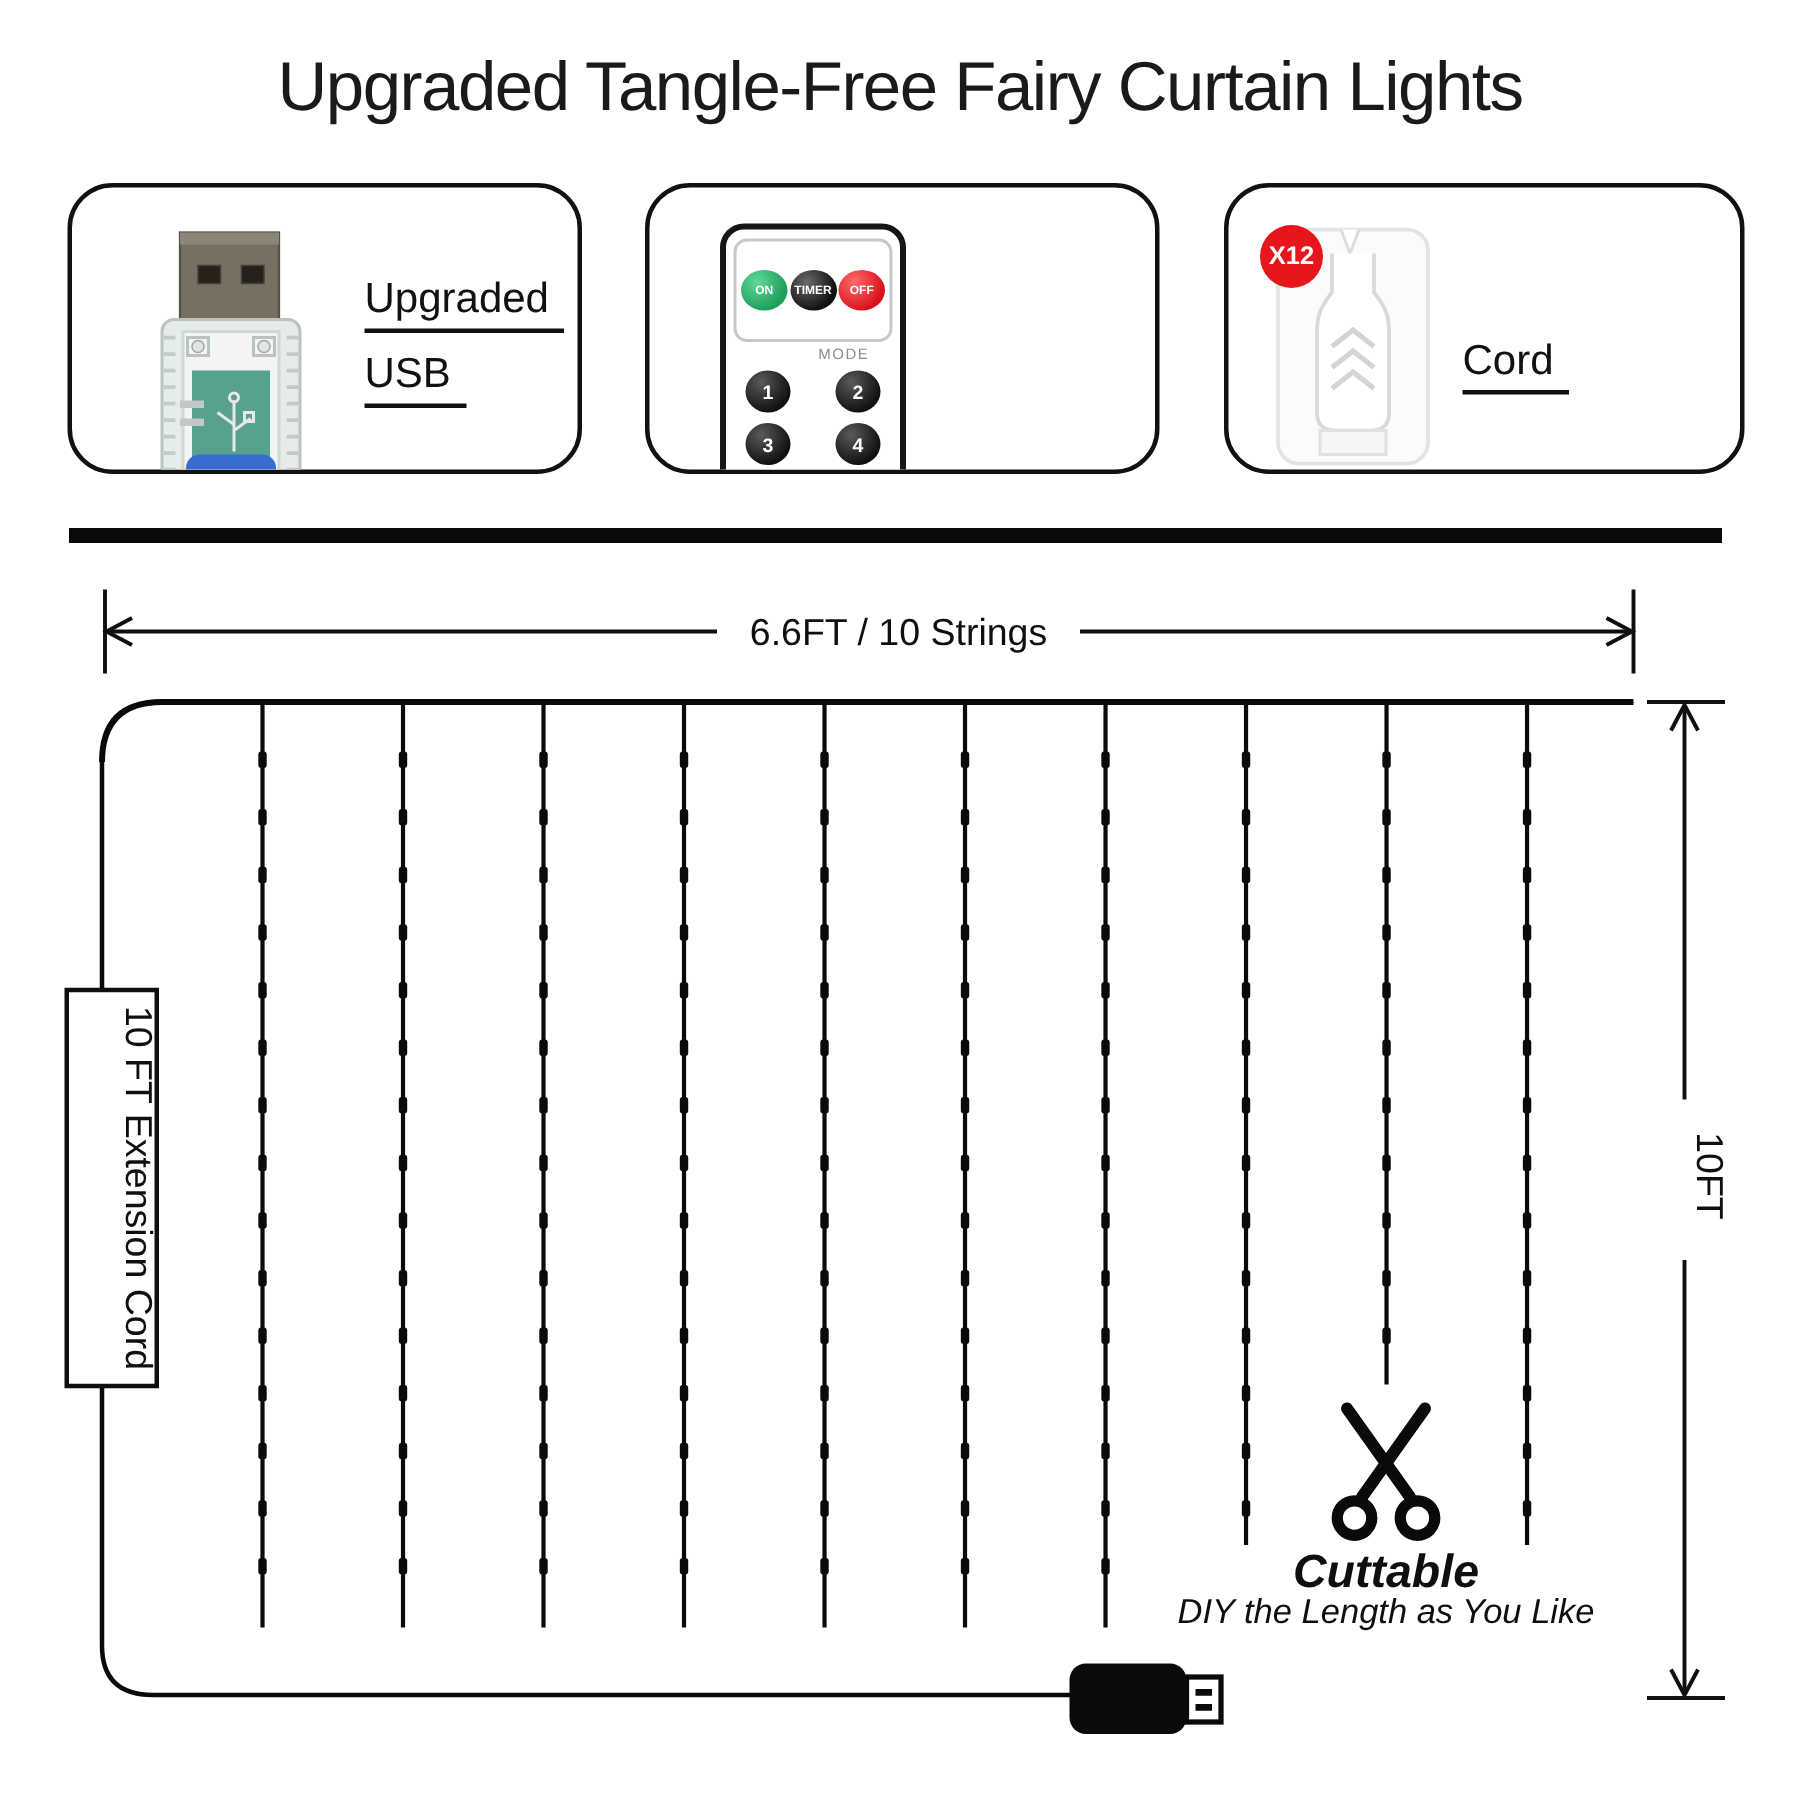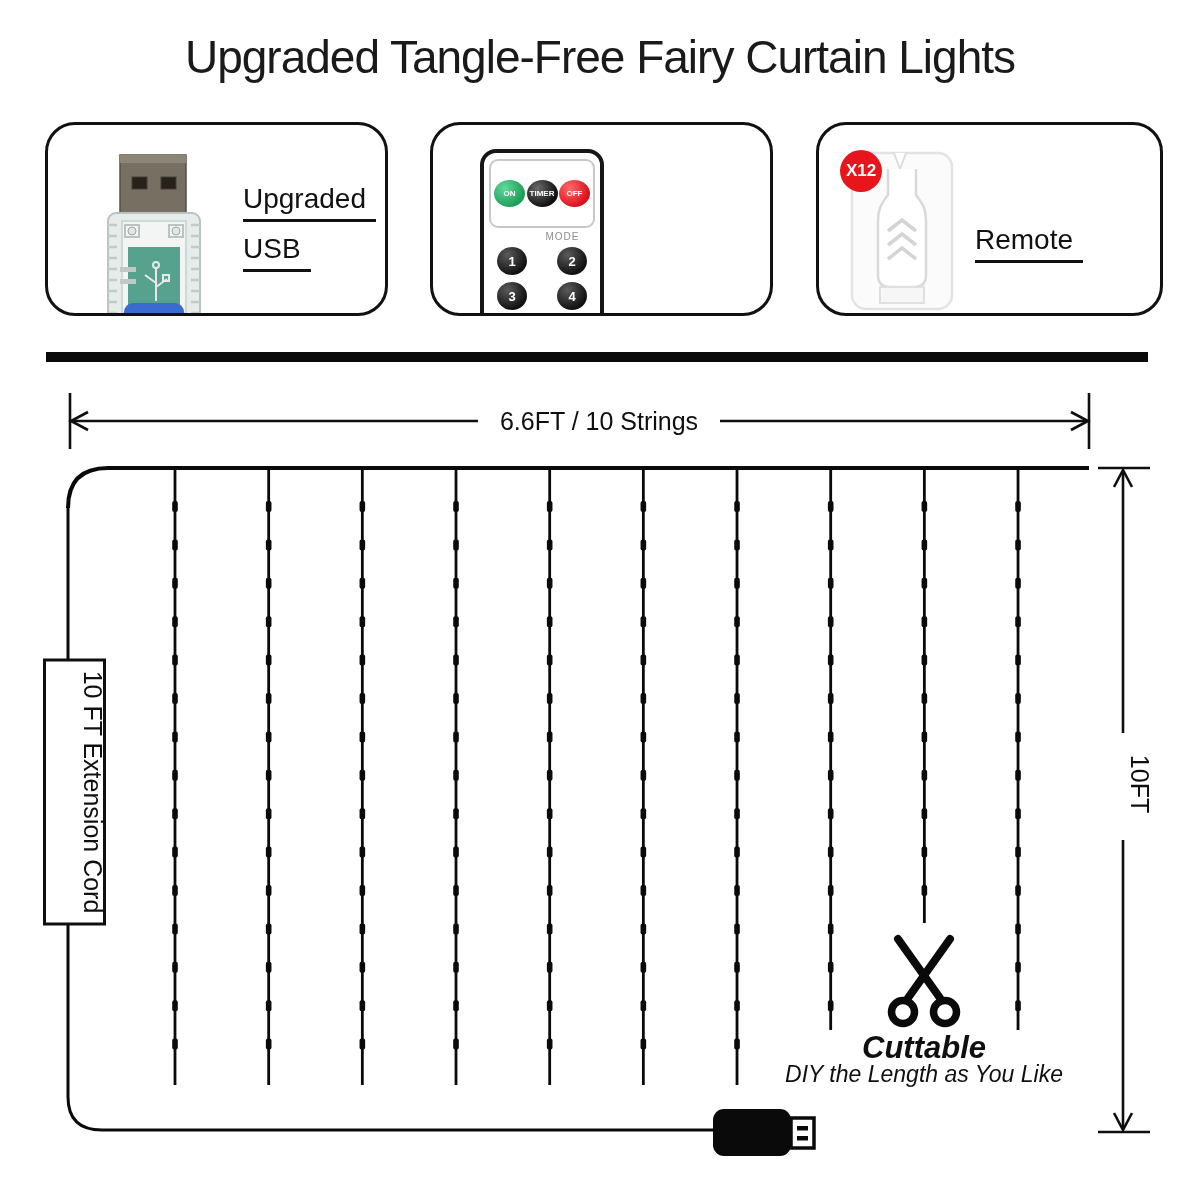--- a/index.html
+++ b/index.html
@@ -146,21 +146,21 @@
     <g stroke="#d4d4d4" stroke-width="3.5" fill="none">
       <path d="M38 84 L52 73 L66 84"></path>
       <path d="M38 98 L52 87 L66 98"></path>
       <path d="M38 112 L52 101 L66 112"></path>
     </g>
     <rect x="30" y="140" width="44" height="16" fill="#f6f6f6" stroke="#e0e0e0" stroke-width="2"></rect>
   </svg>
   <div class="count-badge">X12</div>
   <div class="feature-text">
     <br>
-    <span class="ln ln2">Remote</span>
+    <span class="ln ln2">Cord</span>
   </div>
 </div>
 
 <div class="divider"></div>
 
 <svg class="diagram-svg" width="1200" height="820" viewBox="0 380 1200 820">
 
   <g>
     <line class="dim-line" x1="70" y1="393" x2="70" y2="449"></line>
     <line class="dim-line" x1="1089" y1="393" x2="1089" y2="449"></line>

